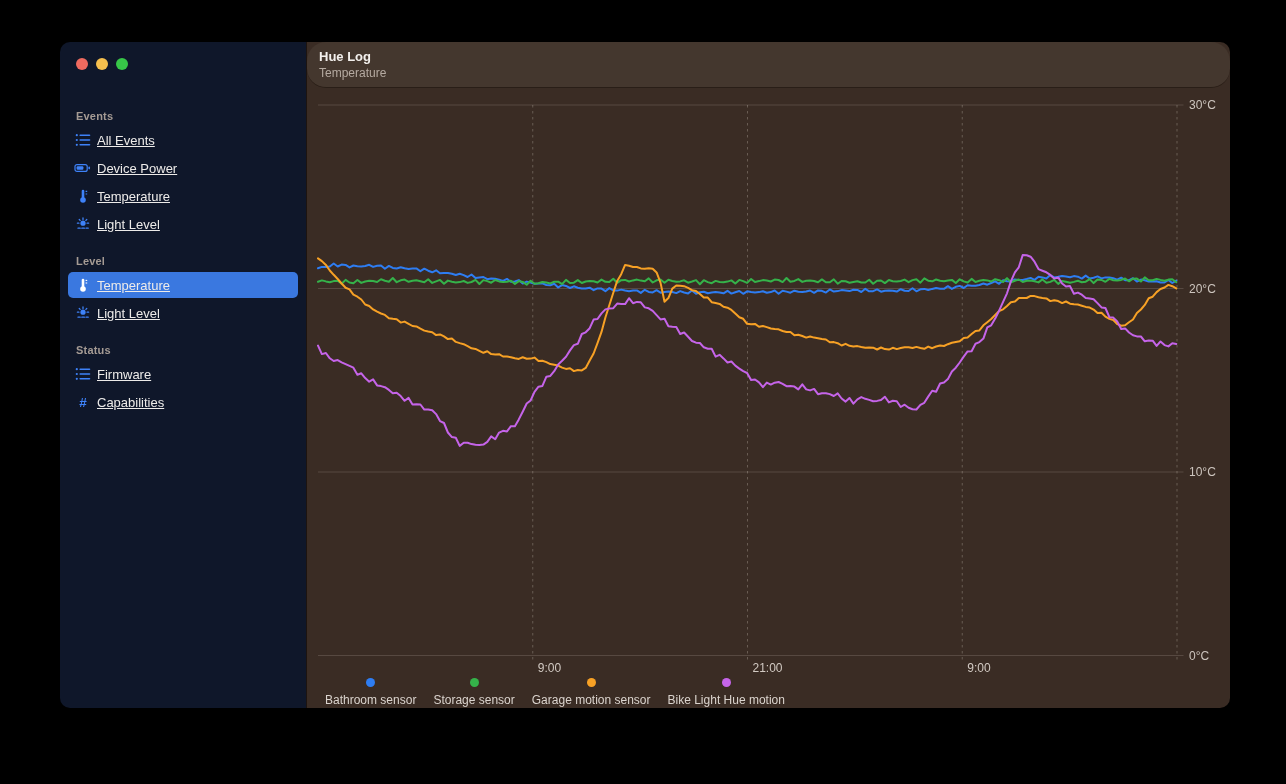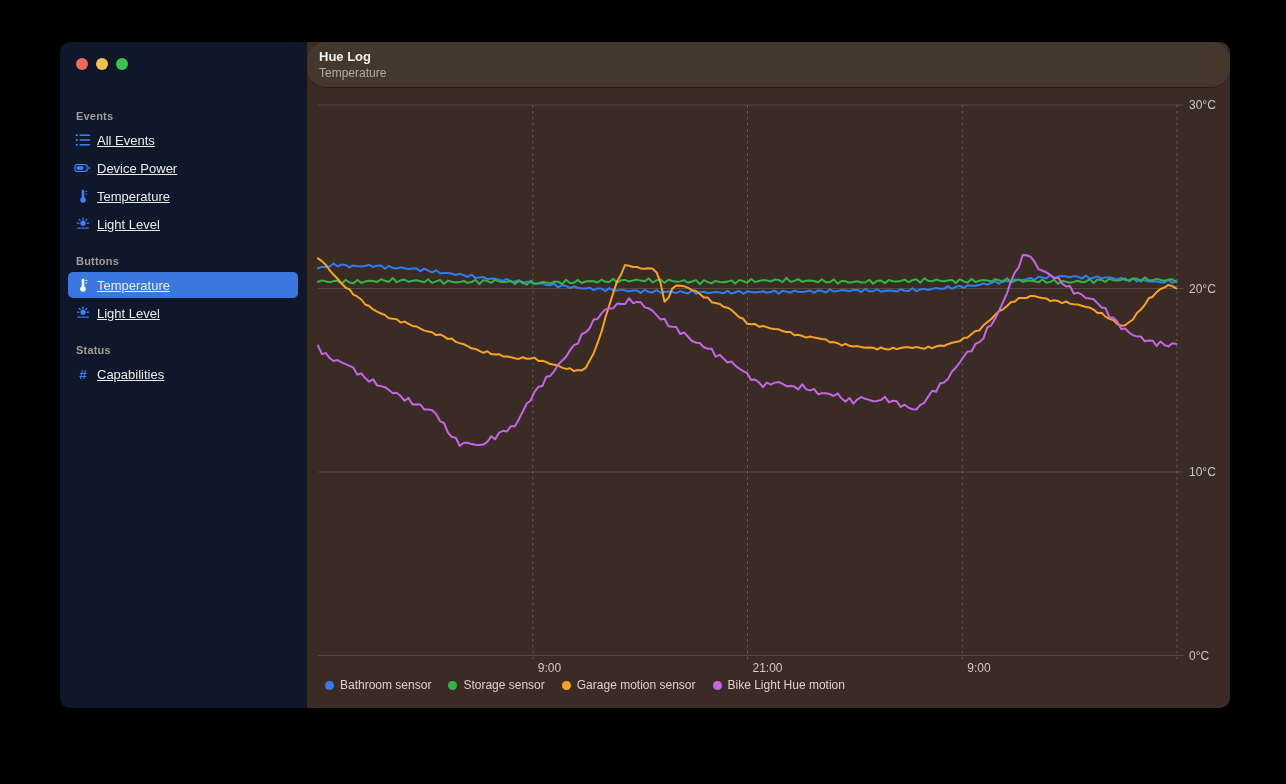--- a/index.html
+++ b/index.html
@@ -23,21 +23,21 @@
   .side-item .lbl { white-space:nowrap;text-decoration:underline; }
   #divider { width:1px; background:#1d1410; flex:0 0 1px; }
   
   #main { flex:1; background:#3a2c24; display:flex; flex-direction:column; min-width:0; }
   #header { height:46px; flex:0 0 46px; background:#44372e; border-bottom:1px solid #291e17; padding:7px 12px 0 12px;border-radius:19px; }
   #title { font-size:13px; font-weight:bold; color:#f3f0ed; }
   #subtitle { font-size:12px; color:#b5aaa1; margin-top:2px; }
   #chart-region { position:relative; flex:1; }
   #chart-svg { position:absolute; left:0; top:0; }
   #legend { position:absolute; left:18px; top:590px; display:flex; align-items:center; gap:17px; }
-  .legend-item { display:flex; align-items:center; gap:6px; font-size:12px; color:#dbd4ce; }
+  .legend-item { display:flex; align-items:center; gap:6px; font-size:12px; color:#dbd4ce;flex-direction:column; }
   .legend-dot { width:9px; height:9px; border-radius:50%; }
   svg text { font-family:"Liberation Sans", sans-serif; }
 </style>
 </head>
 <body>
 
 <div id="window">
   <div id="sidebar">
     <div id="traffic">
       <div class="tl" id="tl-close" style="background: rgb(238, 106, 95);"></div>
@@ -95,21 +95,21 @@
                 <line x1="2.4" y1="7.2" x2="3.9" y2="7.2"></line>
                 <line x1="13.6" y1="7.2" x2="12.1" y2="7.2"></line>
                 <line x1="3" y1="12.2" x2="5.2" y2="12.2"></line>
                 <line x1="6.8" y1="12.2" x2="9.4" y2="12.2"></line>
                 <line x1="11" y1="12.2" x2="13.2" y2="12.2"></line>
               </g>
             </svg>
           </span>
           <span class="lbl">Light Level</span>
         </div>
-        <div class="section-title">Buttons</div>
+        <div class="section-title">Level</div>
         <div class="side-item selected">
           <span class="ic">
             <svg width="16" height="16" viewBox="0 0 16 16">
               <line x1="8" y1="3" x2="8" y2="10" stroke="currentColor" stroke-width="2.6" stroke-linecap="round"></line>
               <circle cx="8" cy="12" r="2.8" fill="currentColor"></circle>
               <line x1="10.6" y1="3.4" x2="12.2" y2="3.4" stroke="currentColor" stroke-width="1.1"></line>
               <line x1="10.6" y1="6" x2="12.2" y2="6" stroke="currentColor" stroke-width="1.1"></line>
             </svg>
           </span>
           <span class="lbl">Temperature</span>
@@ -126,20 +126,37 @@
                 <line x1="13.6" y1="7.2" x2="12.1" y2="7.2"></line>
                 <line x1="3" y1="12.2" x2="5.2" y2="12.2"></line>
                 <line x1="6.8" y1="12.2" x2="9.4" y2="12.2"></line>
                 <line x1="11" y1="12.2" x2="13.2" y2="12.2"></line>
               </g>
             </svg>
           </span>
           <span class="lbl">Light Level</span>
         </div>
         <div class="section-title">Status</div>
+        <div class="side-item">
+          <span class="ic">
+            <svg width="16" height="16" viewBox="0 0 16 16">
+              <g fill="currentColor">
+                <circle cx="1.8" cy="3.2" r="1.1"></circle>
+                <circle cx="1.8" cy="8" r="1.1"></circle>
+                <circle cx="1.8" cy="12.8" r="1.1"></circle>
+              </g>
+              <g stroke="currentColor" stroke-width="1.6" stroke-linecap="round">
+                <line x1="5.2" y1="3.2" x2="14.5" y2="3.2"></line>
+                <line x1="5.2" y1="8" x2="14.5" y2="8"></line>
+                <line x1="5.2" y1="12.8" x2="14.5" y2="12.8"></line>
+              </g>
+            </svg>
+          </span>
+          <span class="lbl">Firmware</span>
+        </div>
         <div class="side-item">
           <span class="ic">
             <svg width="16" height="16" viewBox="0 0 16 16">
               <text x="8" y="12.6" font-size="13.5" font-weight="bold" fill="currentColor" text-anchor="middle" font-family="Liberation Sans, sans-serif">#</text>
             </svg>
           </span>
           <span class="lbl">Capabilities</span>
         </div>
       </div>
   </div>

